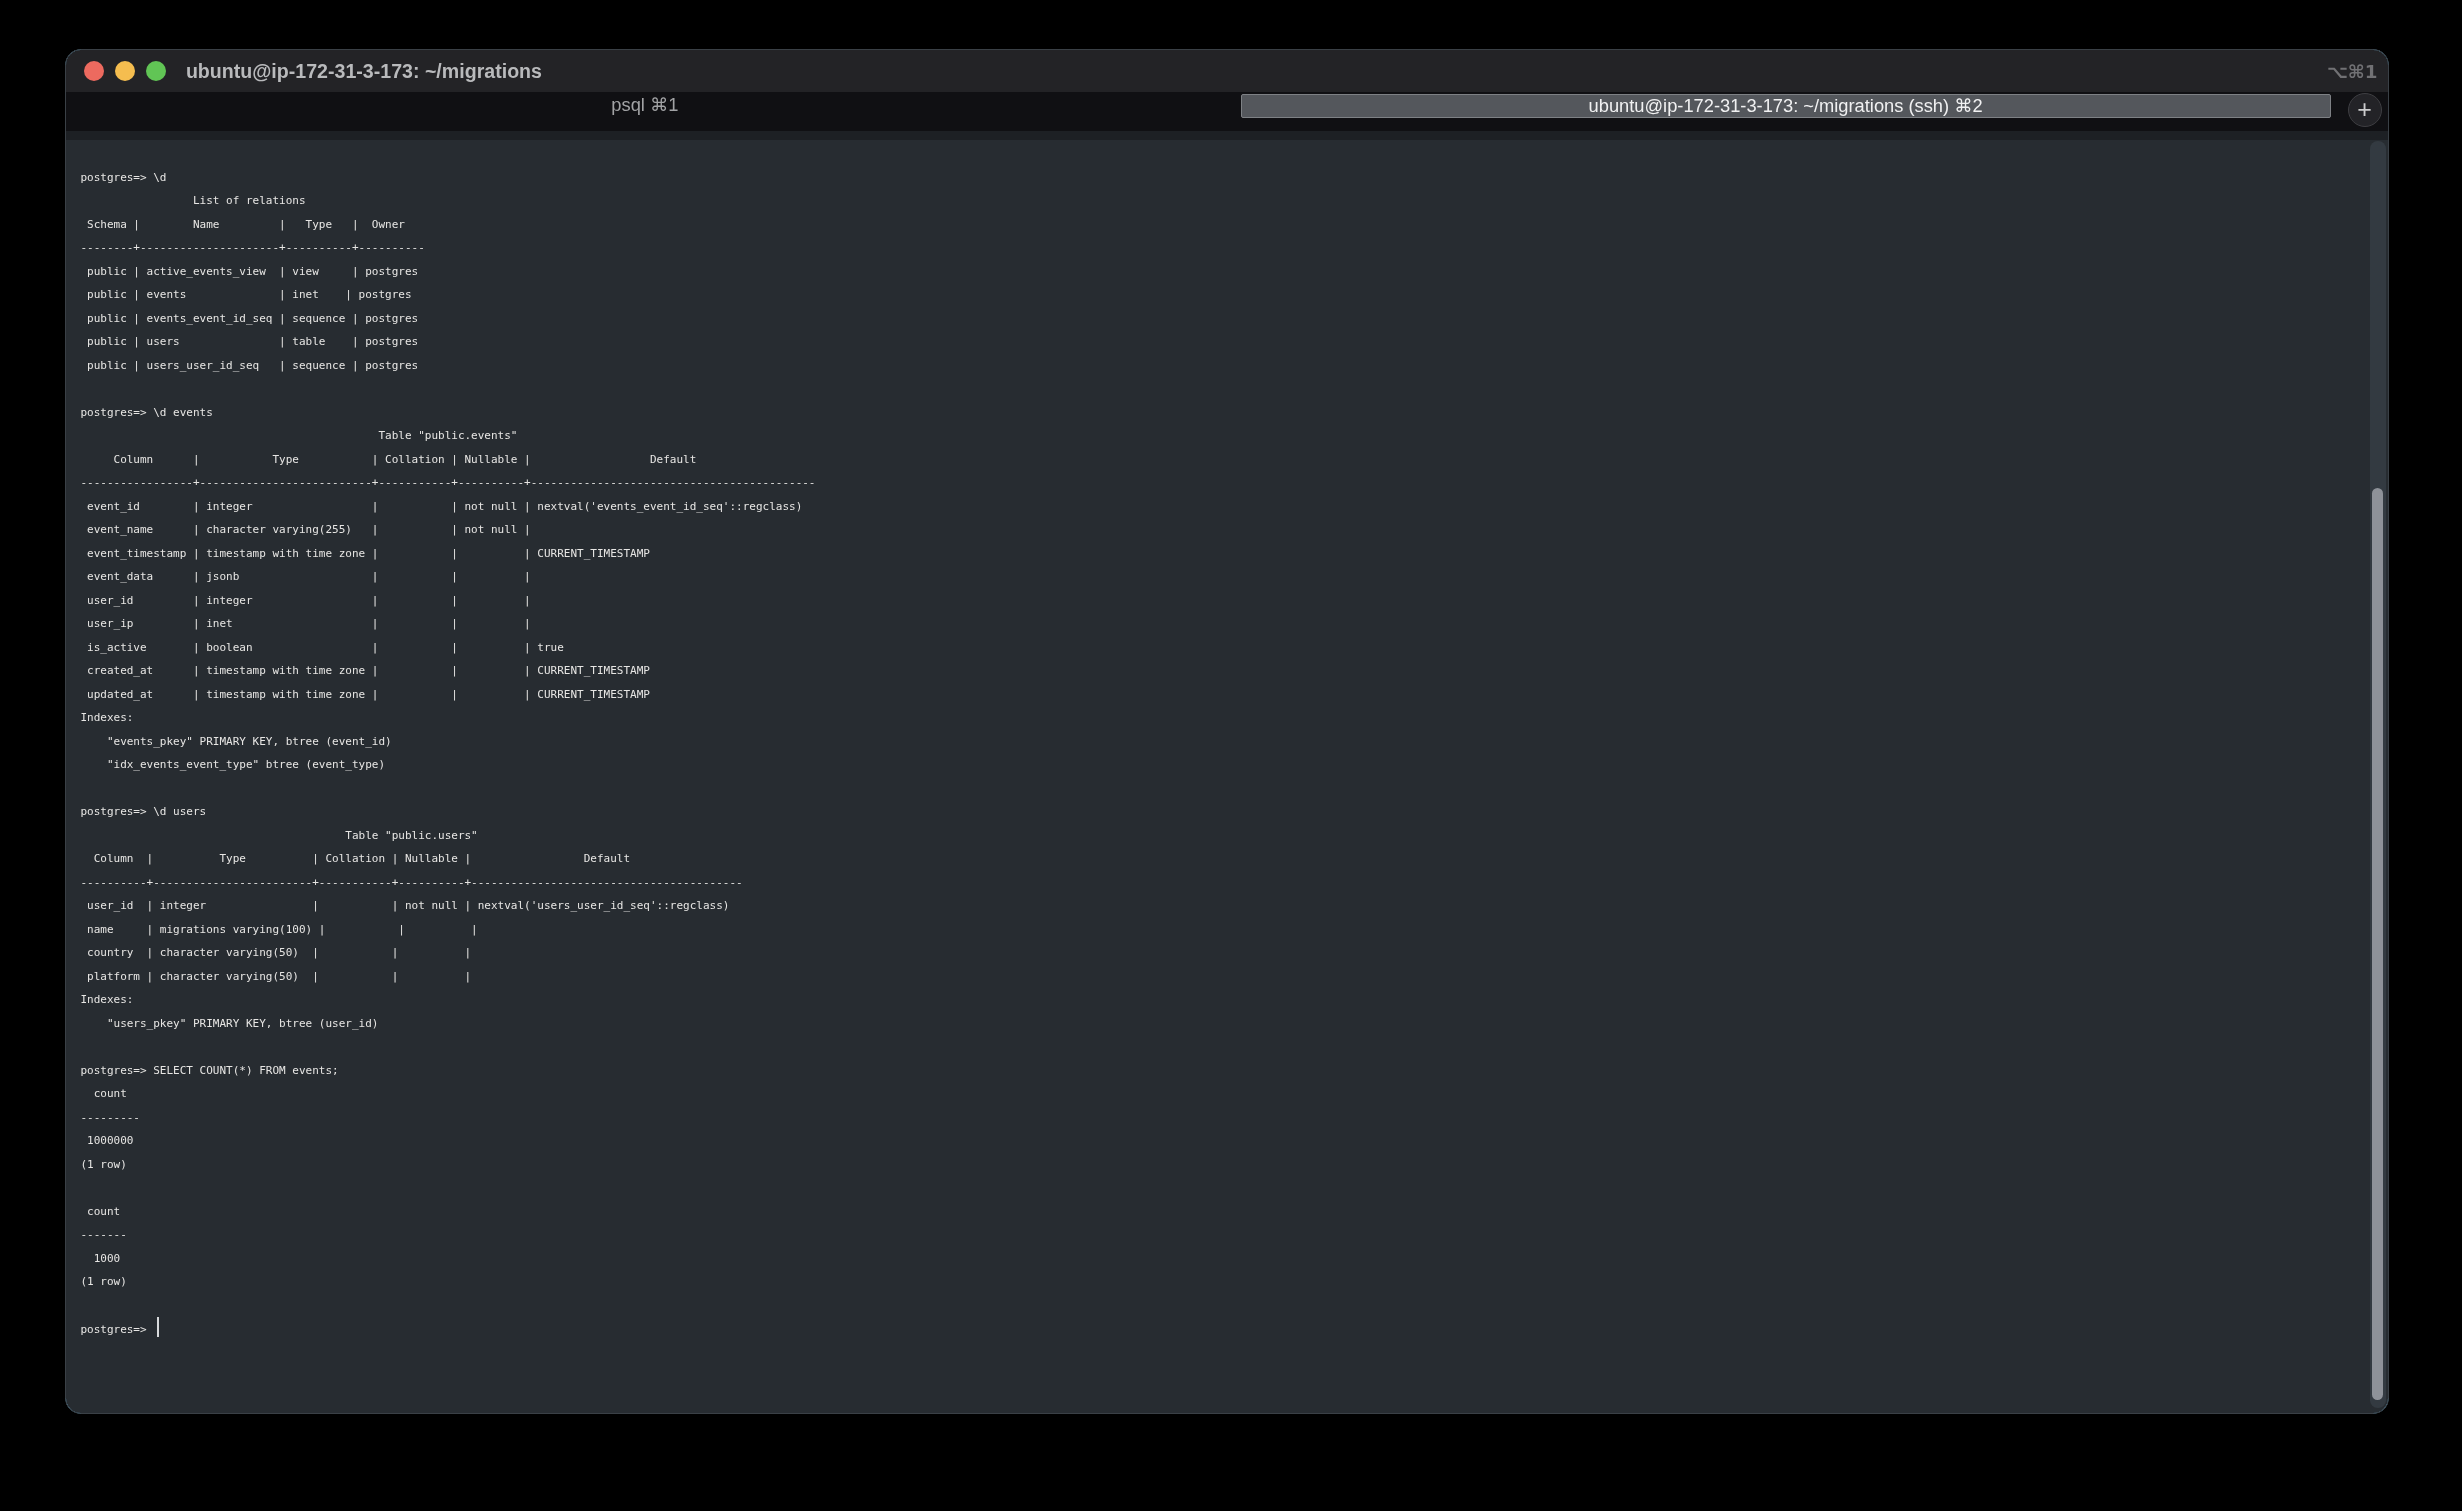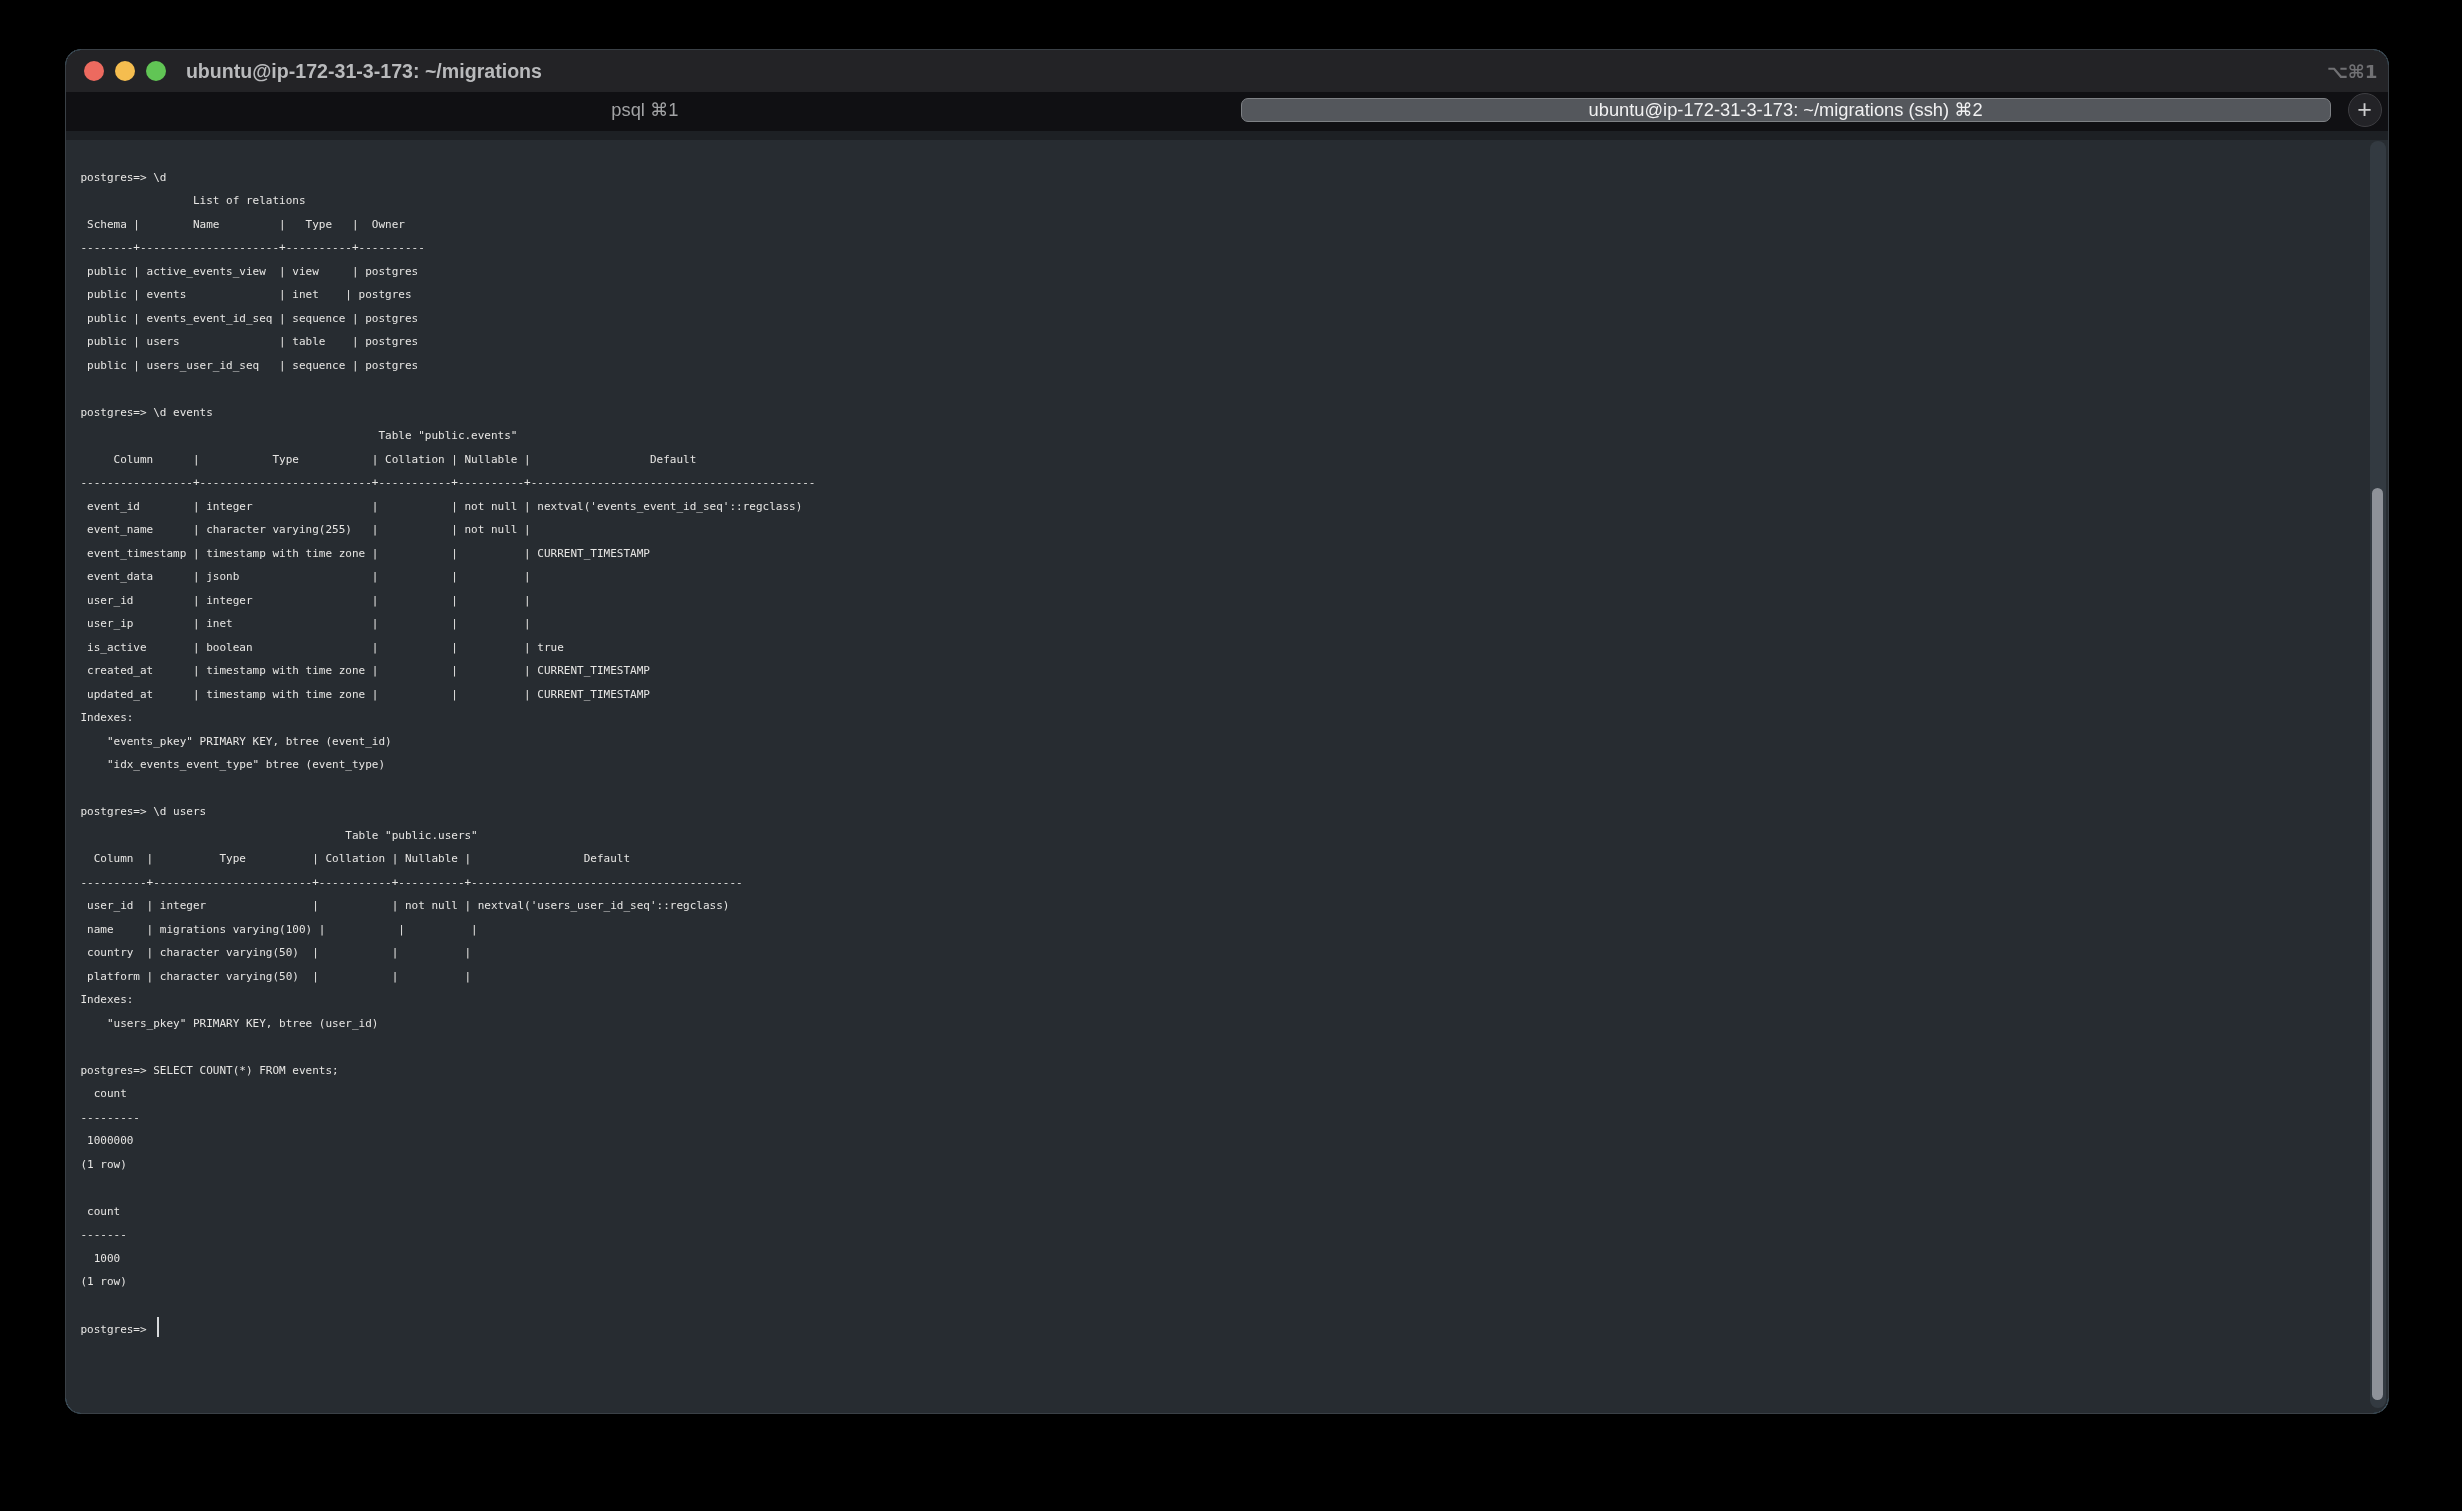--- a/index.html
+++ b/index.html
@@ -39,34 +39,34 @@
   }
   .tb-shortcut {
     position: absolute; right: 10.5px; top: 50%; transform: translateY(-50%);
     color: #717174; font-size: 18.3px; font-weight: 600;
     font-family: "DejaVu Sans", sans-serif;
   }
   
   .tabbar {
     height: 39px; flex: 0 0 39px;
     background: #101013;
-    display: flex; align-items: center;
+    display: flex; align-items: flex-start;
     padding: 2px 6.5px 5.2px 0;
   }
   .tab { display: flex; align-items: center; justify-content: center; }
   .tab.inactive {
     width: 50%;
     color: #a2a3a5; font-size: 18.3px;
   }
   .tab.active {
     flex: 1;
     margin: 0 17px;
     background: #54575c;
     border: 1.3px solid #7e8185;
-    border-radius: 7px;
+    border-radius: 2px;
     color: #f1f1f2; font-size: 18.3px;
   }
   .tab span { white-space: nowrap; font-family: "Liberation Sans", "DejaVu Sans", sans-serif; }
   .newtab {
     align-self: center;
     width: 34px; height: 34px; flex: 0 0 34px;
     border-radius: 50%;
     background: #232327;
     border: 1.3px solid #3e3e42;
     display: flex; align-items: center; justify-content: center;

